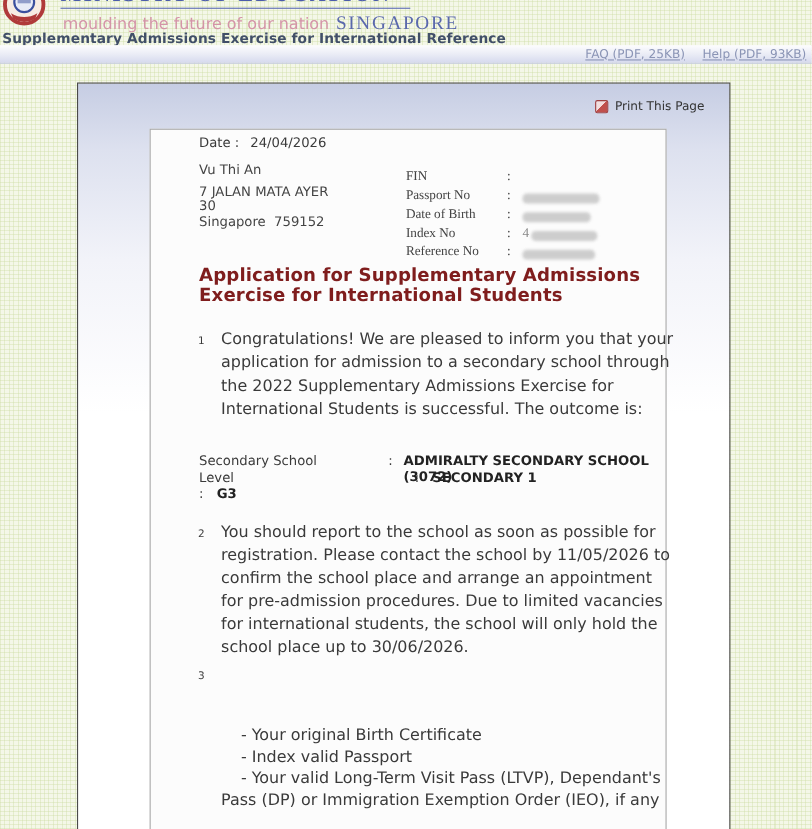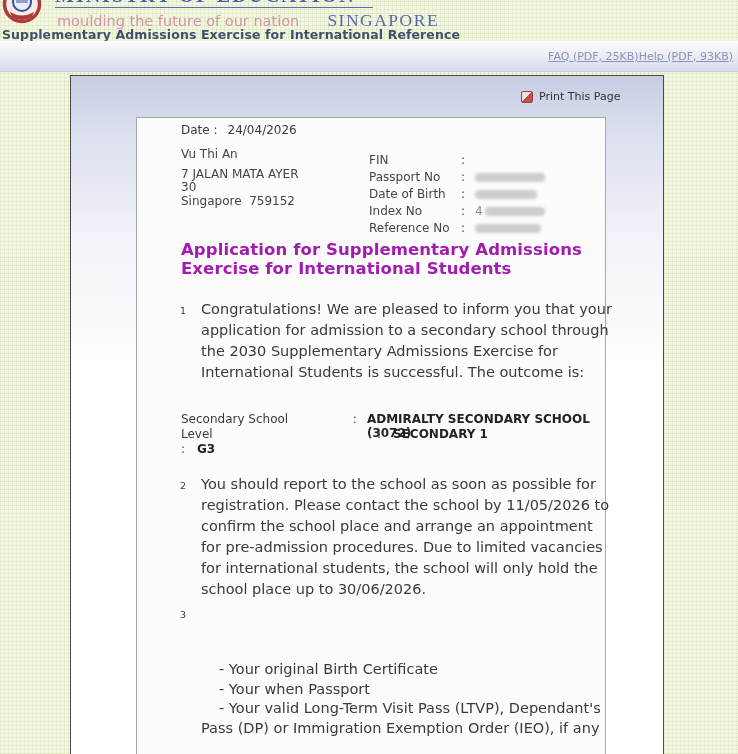--- a/index.html
+++ b/index.html
@@ -23,45 +23,45 @@
   }
   .masthead-clip .bigtitle {
     display:block; margin-top:-16px; white-space:nowrap;
     font-family:"Liberation Serif","DejaVu Serif",serif;
     font-weight:bold; font-size:20px; letter-spacing:2px; color:#4b5cab;
   }
   .tagline-row { position:absolute; left:57px; top:10px; white-space:nowrap; }
   .tagline { font-size:14.5px; color:#d494a8; }
   .country {
     font-family:"Liberation Serif","DejaVu Serif",serif;
-    font-size:17.5px; color:#5a68ad; letter-spacing:1.5px; margin-left:23px;
+    font-size:17.5px; color:#5a68ad; letter-spacing:1.5px; margin-left:1px;
   }
 
   
   .section-title {
     position:absolute; left:2px; top:27px;
     font-size:12.5px; font-weight:bold; color:#414f68; letter-spacing:.1px;
   }
   .links-bar {
-    position:absolute; left:0; top:41px; width:738px; height:31px;
+    position:absolute; left:0; top:41px; width:738px; height:17px;
     background:linear-gradient(180deg,#fdfdfe 0%,#e9ebf5 55%,#d6daee 100%);
     border-bottom:1px solid #c9cee4;
-    display:flex; justify-content:flex-end; align-items:center; 
+    display:flex; justify-content:flex-end; align-items:center; gap:16px;
     padding-right:5px;
   }
   .links-bar a { font-size:11px; color:#8a94b5; text-decoration:underline; cursor:pointer; }
 
   
   .panel {
     position:absolute; left:70px; top:75px; width:594px; height:700px;
     border:1px solid #4a4a4a;
     background:linear-gradient(180deg,#c6cde3 0px,#dde1ef 60px,#f2f3f9 160px,#ffffff 300px);
   }
   .print-row {
-    position:absolute; left:450px; top:14px;
+    position:absolute; left:470px; top:14px;
     display:flex; align-items:center; gap:6px; cursor:pointer;
   }
   .print-icon {
     width:12px; height:12px; border:1px solid #a04040;
     background:linear-gradient(135deg,#f3dede 0 45%, #c0504d 45% 100%);
     border-radius:2px;
   }
   .print-label { font-size:11px; color:#333; }
 
   
@@ -71,32 +71,32 @@
   }
   .letter .abs { position:absolute; }
 
   .date-row { left:44px; top:5px; font-size:12px; color:#3a3a3a; }
   .date-row .val { margin-left:10px; }
 
   .recipient { left:44px; top:30px; font-size:12px; color:#444; line-height:13.5px; }
   .recipient .name { margin-bottom:6px; }
 
   .fields { left:232px; top:33px; font-size:12px; color:#444; }
-  .field-row { display:flex; height:17px; align-items:center; }
+  .field-row { display:flex; height:17px; align-items:flex-end;font-family:Liberation Serif, serif; }
   .field-label { width:92px; }
   .field-colon { width:14px; }
   .redact {
     display:inline-block; height:9px; margin-top:2px;
     background:#c2c2c2; border-radius:4px; filter:blur(1.6px); opacity:.8;
   }
   .vis-prefix { color:#8a8a8a; }
 
   .letter-title {
     left:44px; top:122px; width:440px;
-    font-size:16.5px; font-weight:bold; color:#a21caf; line-height:19px;
+    font-size:16.5px; font-weight:bold; color:#7f1d1d; line-height:19px;
     letter-spacing:.1px;
   }
 
   .para { left:64px; width:412px; font-size:14.5px; color:#3a3a3a; line-height:21px; }
   .para .sup {
     position:absolute; left:-21px; top:1px; font-size:9.5px; color:#3a3a3a;
   }
   .p1 { top:181px; }
   .p2 { top:356px; }
   .p3 { top:485px; }
@@ -184,21 +184,21 @@
           <span class="field-label">Reference No</span>
           <span class="field-colon">:</span>
           <span class="redact" style="width:66px"></span>
         </div>
       </div>
 
       <div class="abs letter-title">Application for Supplementary Admissions Exercise for International Students</div>
 
       <div class="abs para p1">
         <span class="sup">1</span>
-        <span>Congratulations! We are pleased to inform you that your application for admission to a secondary school through the 2030 Supplementary Admissions Exercise for International Students is successful. The outcome is:</span>
+        <span>Congratulations! We are pleased to inform you that your application for admission to a secondary school through the 2022 Supplementary Admissions Exercise for International Students is successful. The outcome is:</span>
       </div>
 
       <div class="abs outcome">
         <div class="outcome-row">
           <span class="outcome-label">Secondary School</span>
           <span class="outcome-colon">:</span>
           <span class="outcome-value">ADMIRALTY SECONDARY SCHOOL (3072)</span>
         </div>
         <div class="outcome-row">
           <span class="outcome-label">Level</span>
@@ -215,19 +215,19 @@
         <span class="sup">2</span>
         <span>You should report to the school as soon as possible for registration. Please contact the school by 11/05/2026 to confirm the school place and arrange an appointment for pre-admission procedures. Due to limited vacancies for international students, the school will only hold the school place up to 30/06/2026.</span>
       </div>
 
       <div class="abs para p3">
         <span class="sup">3</span>
       </div>
 
       <div class="abs docs">
         <div class="doc-item">- Your original Birth Certificate</div>
-        <div class="doc-item">- Your when Passport</div>
+        <div class="doc-item">- Index valid Passport</div>
         <div class="doc-item">- Your valid Long-Term Visit Pass (LTVP), Dependant's Pass (DP) or Immigration Exemption Order (IEO), if any</div>
       </div>
 
     </div>
   </div>
 </div>
 
 </body></html>

